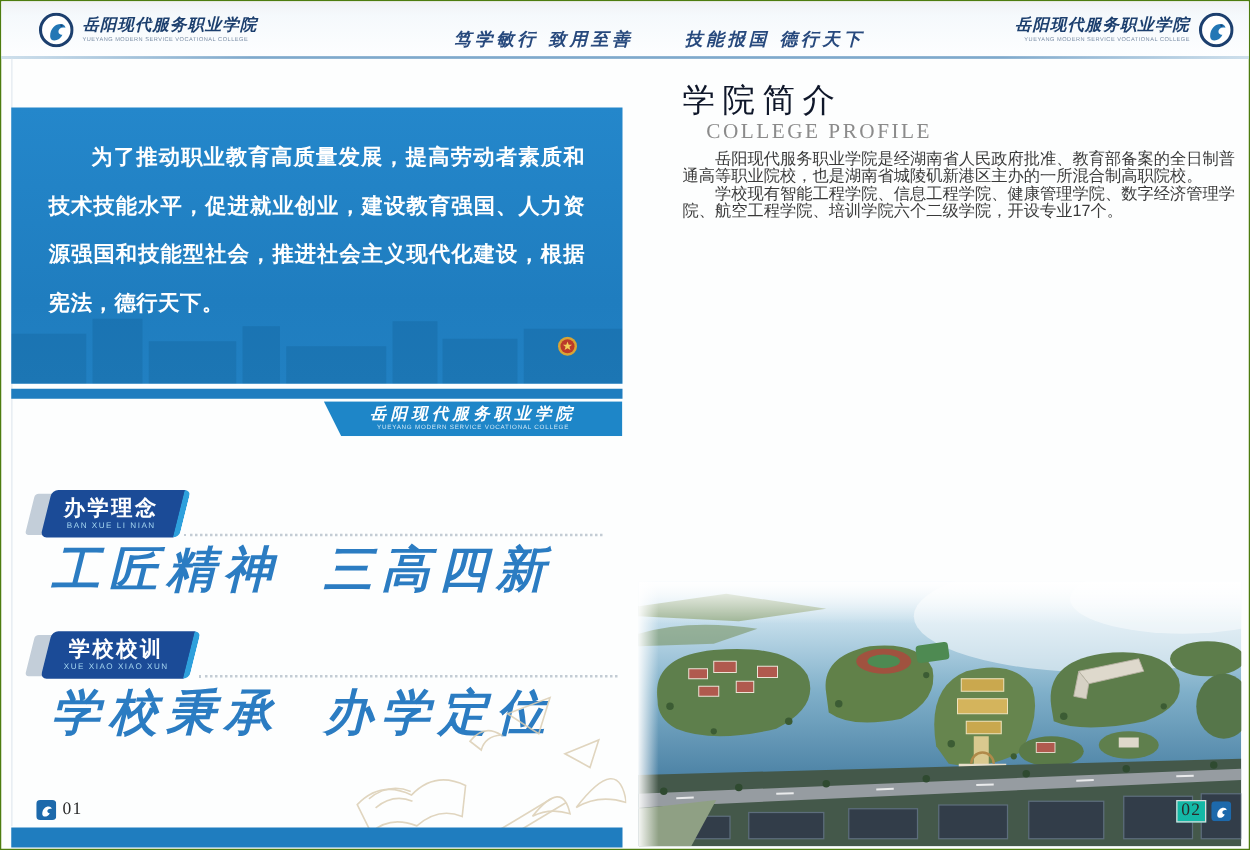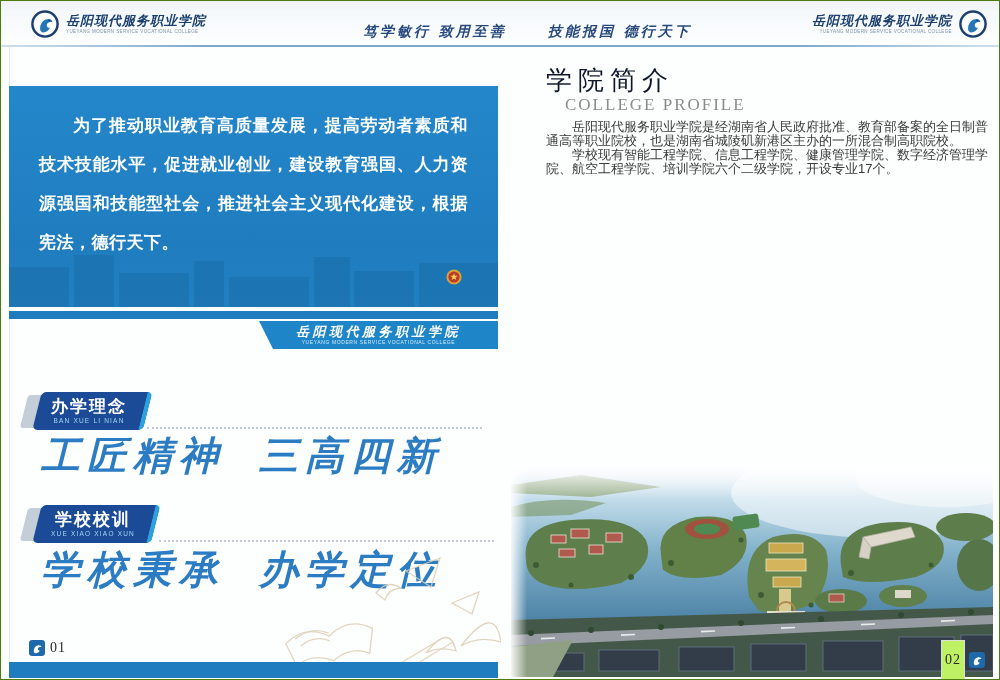--- a/index.html
+++ b/index.html
@@ -74,21 +74,21 @@
   .sec-sub { position:absolute; left:564px; font-family:"Liberation Serif", serif; font-size:17px;
              color:#8b8b8b; letter-spacing:2px; }
   .bodytext { position:absolute; left:545px; width:442px; color:#3a3a3a; font-size:13px;
               line-height:14px; text-align:justify; }
   .bodytext p { text-indent:2em; }
   .bodytext.b2 { line-height:26.5px; z-index:3; }
 
   .photo { position:absolute; left:510px; top:464px; width:482px; height:212px; z-index:1; }
   .foot-right { position:absolute; left:940px; top:639px; display:flex; align-items:center; gap:4px;
                 z-index:4; }
-  .foot-right .numbox { background:#bef264; padding:11px 3px; border:1px solid #dcdcdc; }
+  .foot-right .numbox { background:#14b8a6; padding:0 3px; border:1px solid #dcdcdc; }
 </style>
 </head>
 <body>
 
 <div class="canvas">
 
   <div class="hdr">
     <div class="logo-group lg-left">
       <svg class="emblem" viewBox="0 0 40 40">
         <circle cx="20" cy="20" r="18" fill="#ffffff" stroke="#1c3f6e" stroke-width="3.5"></circle>

